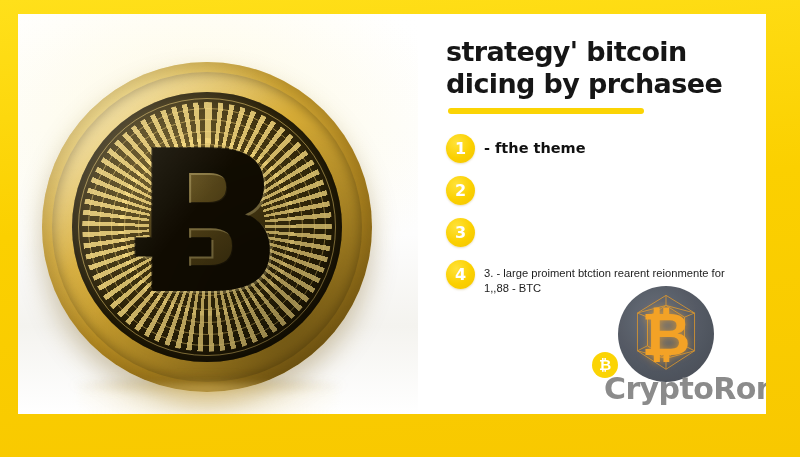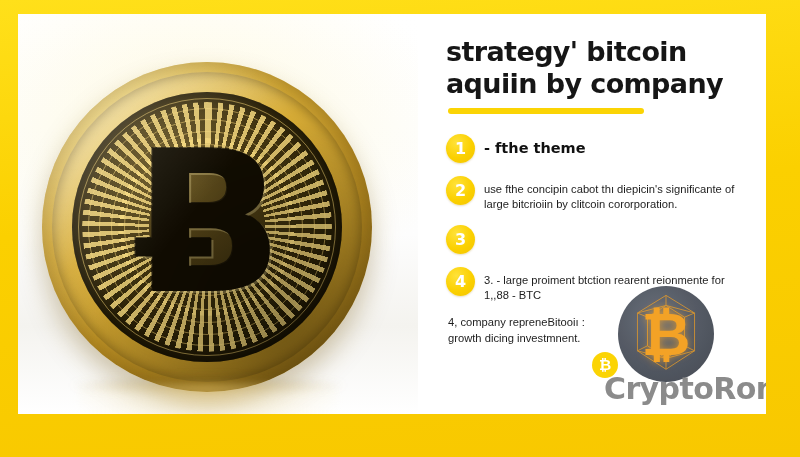--- a/index.html
+++ b/index.html
@@ -374,51 +374,47 @@
       </div>
 
       <div class="floor-shadow"></div>
       <div class="coin-reflection"></div>
     </div>
 
     <div class="text-pane">
 
       <div class="headline">
         <span>strategy' bitcoin</span><br>
-        <span>aquiin by company</span>
+        <span>dicing by prchasee</span>
       </div>
       <div class="headline-rule"></div>
 
       <div class="steps">
 
         <div class="step">
           <div class="step-badge">1</div>
           <div class="step-text headline-style">- fthe theme</div>
         </div>
 
         <div class="step">
           <div class="step-badge">2</div>
-          <div class="step-text">    use fthe concipin cabot thı diepicin's significante of
-large bitcrioiin by clitcoin cororporation.</div>
         </div>
 
         <div class="step">
           <div class="step-badge">3</div>
         </div>
 
         <div class="step">
           <div class="step-badge">4</div>
           <div class="step-text">3. - large proiment btction rearent reionmente for
 1,,88 - BTC</div>
         </div>
 
       </div>
 
-      <div class="closing-note">4, company repreneBitooiı :
-growth dicing investmnent.</div>
 
       <div class="watermark">
         <div class="wm-coin">
           <svg class="wm-poly" viewBox="0 0 100 100">
             <g fill="none" stroke="#F39B14" stroke-width="1.1" opacity="0.9">
               <polygon points="50,4 84,25 84,70 50,92 16,70 16,25"></polygon>
               <polygon points="50,16 72,30 72,64 50,79 28,64 28,30"></polygon>
               <line x1="50" y1="4" x2="50" y2="16"></line>
               <line x1="84" y1="25" x2="72" y2="30"></line>
               <line x1="84" y1="70" x2="72" y2="64"></line>

